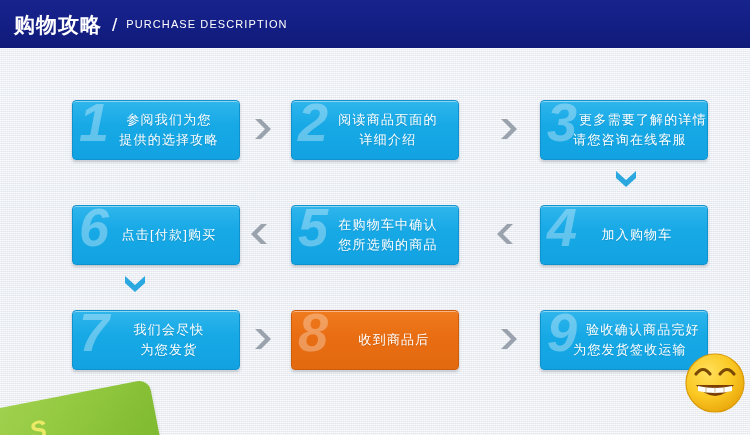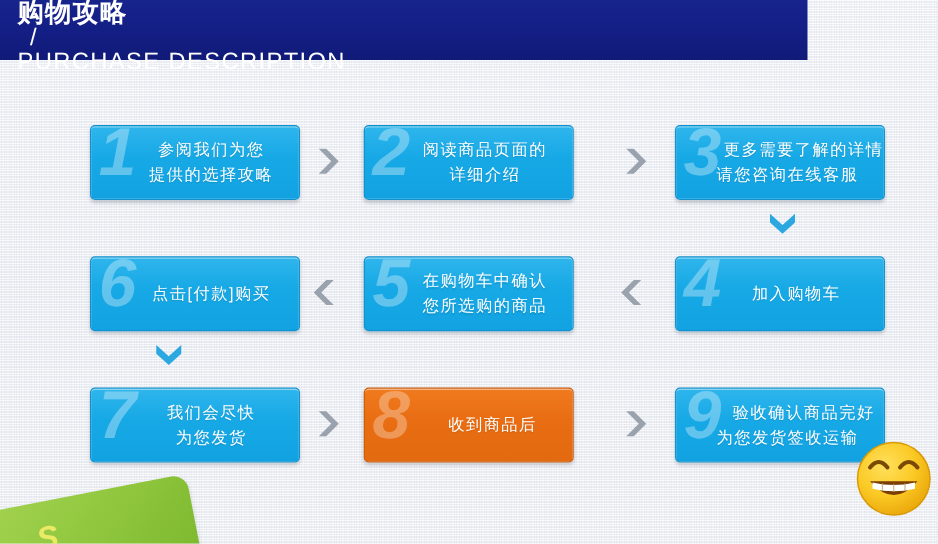--- a/index.html
+++ b/index.html
@@ -25,44 +25,43 @@
       repeating-linear-gradient(0deg, rgba(255,255,255,.55) 0 1px, rgba(220,224,232,.35) 1px 2px),
       repeating-linear-gradient(90deg, rgba(255,255,255,.40) 0 1px, rgba(216,221,230,.30) 1px 2px),
       linear-gradient(180deg, #f2f4f8 0%, #e9ecf2 55%, #eef0f4 100%);
     overflow: hidden;
   }
 
   
   .header-bar {
     position: absolute;
     left: 0; top: 0;
-    width: 646px; height: 48px;
+    width: 750px; height: 48px;
     background: linear-gradient(180deg, #17248c 0%, #141f86 48%, #101a78 100%);
     display: flex;
-    align-items: flex-start;
+    align-items: center;
     padding-left: 14px;
-    flex-direction: column;
   }
   .header-cn {
     color: #ffffff;
     font-size: 21px;
     font-weight: bold;
     letter-spacing: 1px;
     line-height: 1;
   }
   .header-slash {
     color: #ffffff;
     font-size: 19px;
     font-weight: normal;
     margin: 0 9px 0 10px;
     line-height: 1;
   }
   .header-en {
     color: #ffffff;
-    font-size: 19px;
+    font-size: 11px;
     font-weight: normal;
     letter-spacing: 1.1px;
     line-height: 1;
   }
 
   
   .flow {
     position: absolute;
     left: 0; top: 48px;
     width: 750px; height: 387px;

